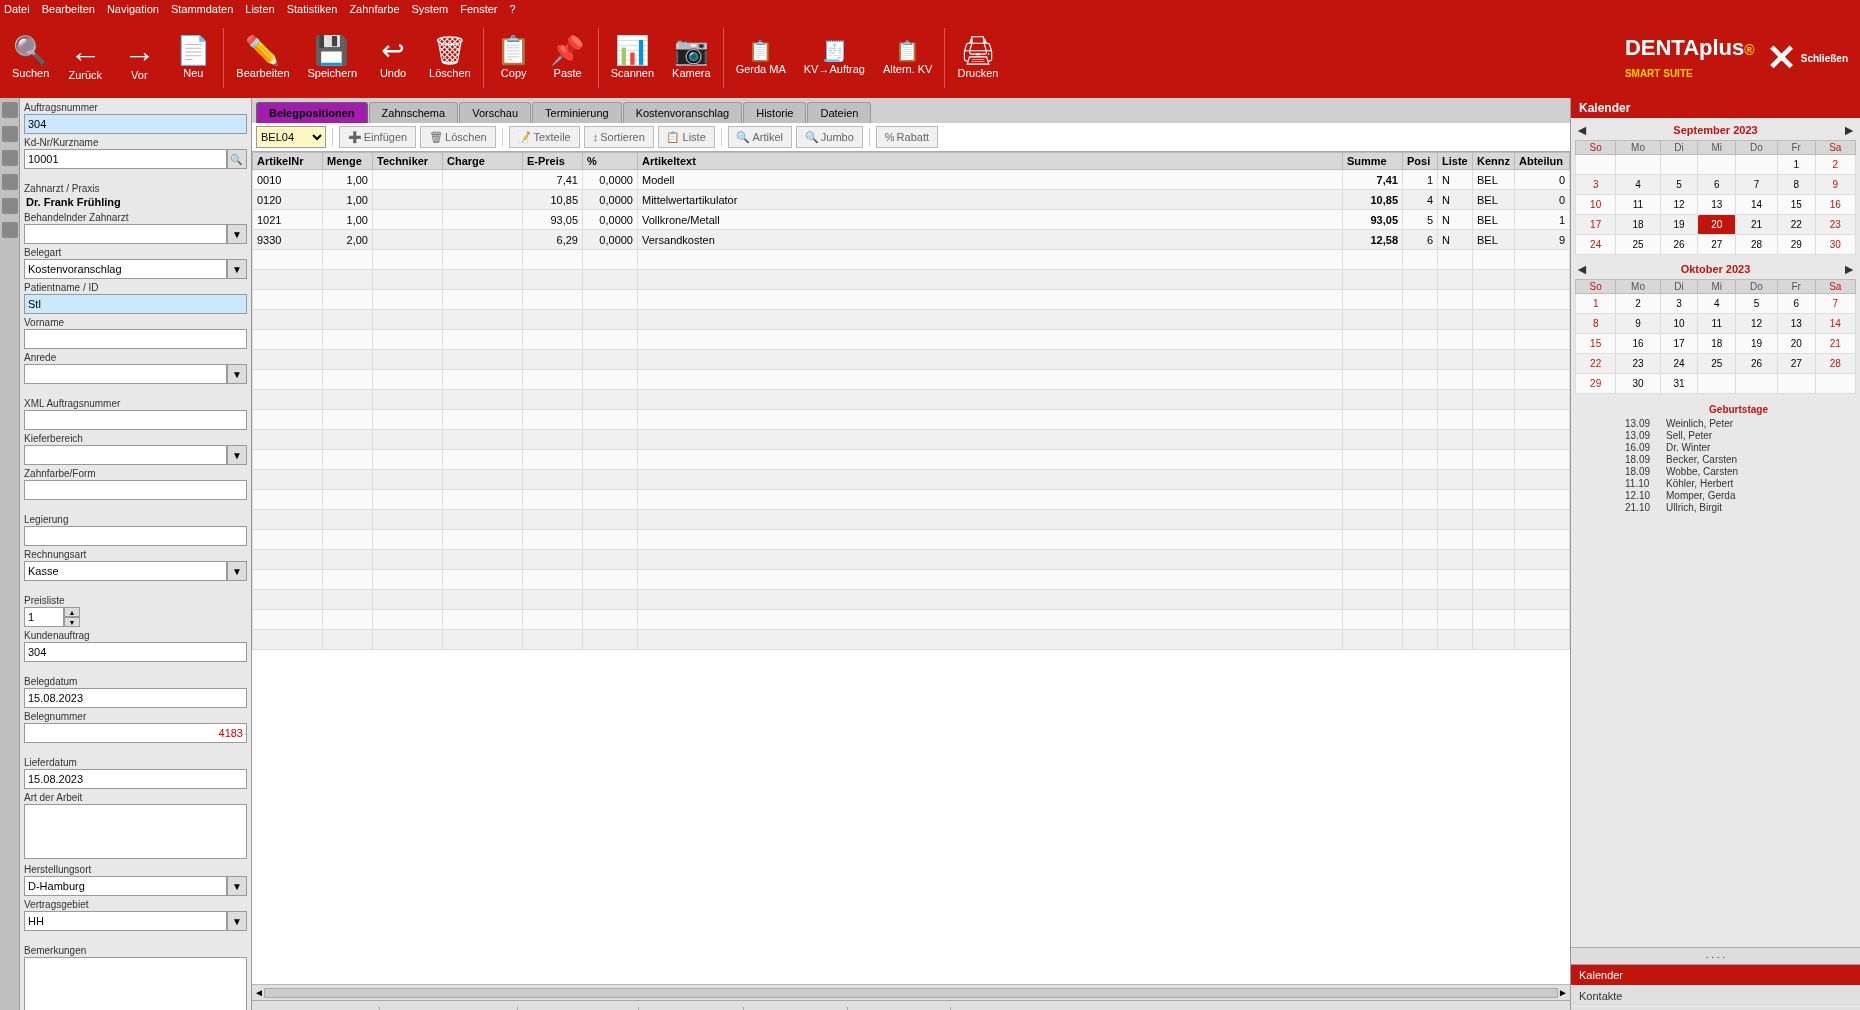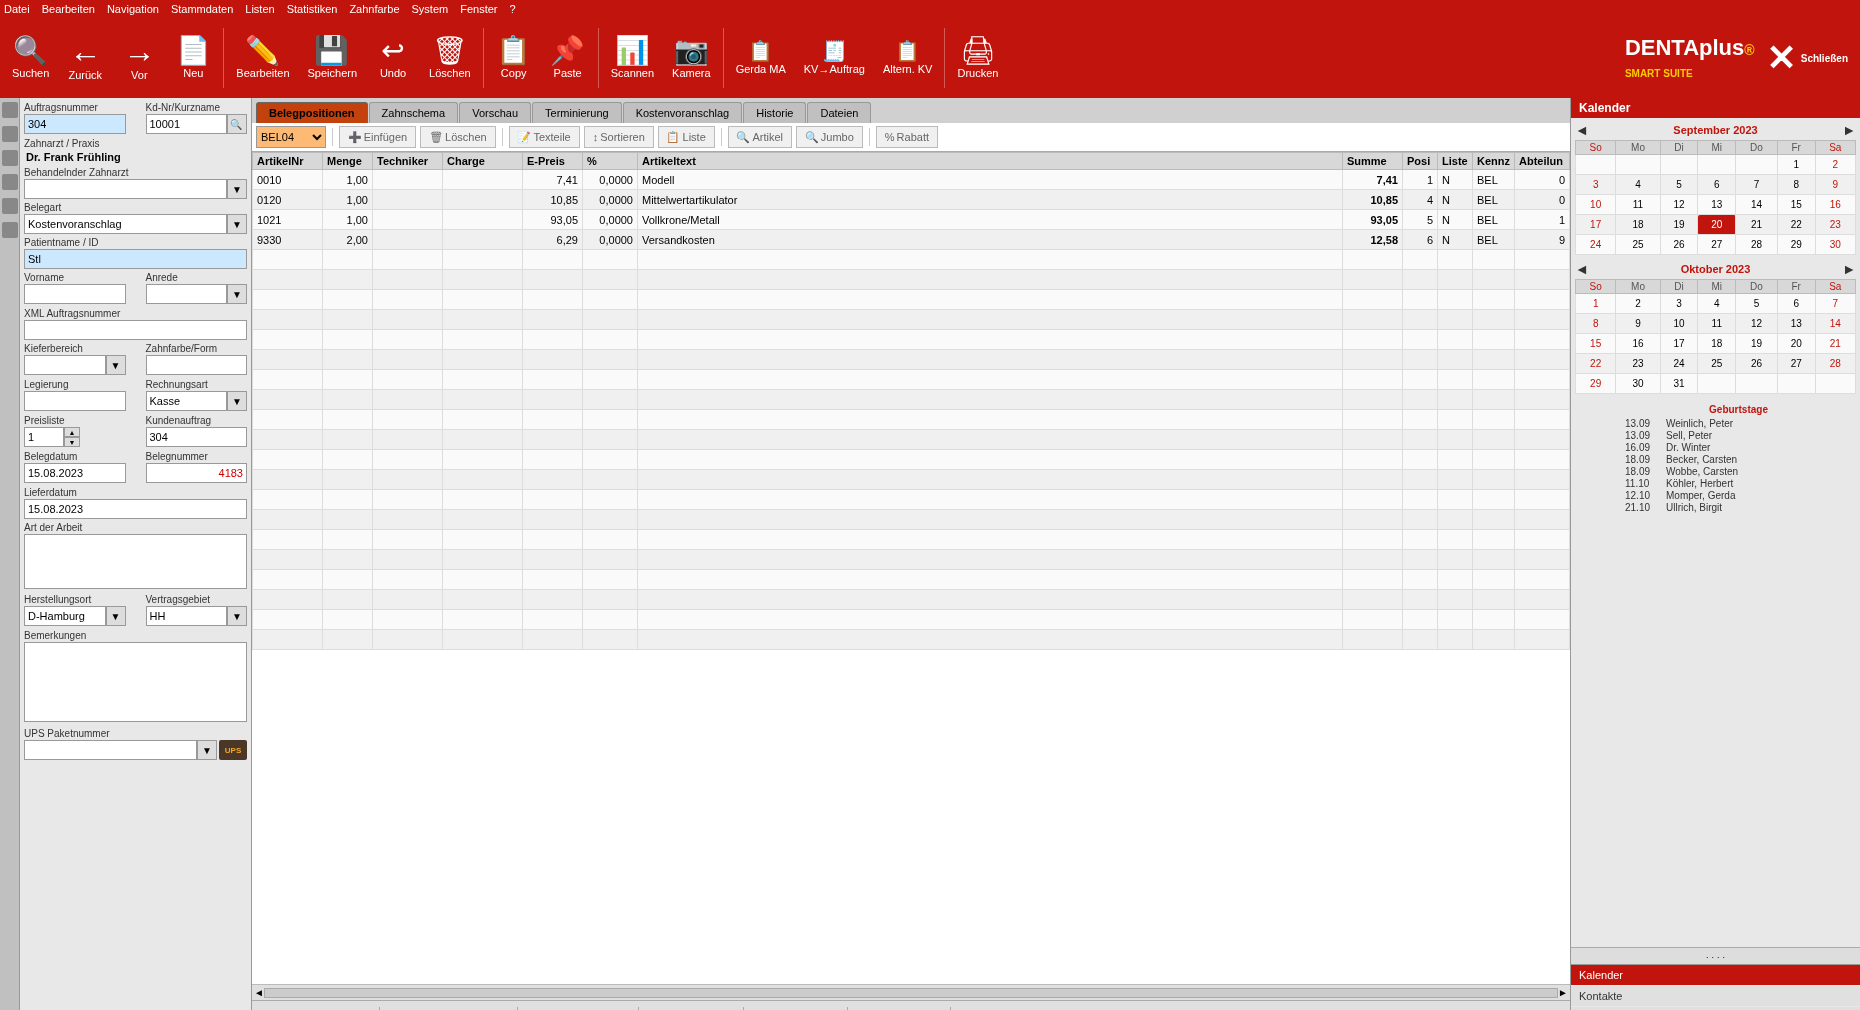--- a/index.html
+++ b/index.html
@@ -96,22 +96,23 @@
       border: 1px solid #999;
       background: white;
       padding: 1px 3px;
       font-size: 11px;
     }
     .form-input-blue {
       background: #cce8ff;
     }
     .form-row-2col {
       display: flex;
-      gap: 20px;
-      margin-bottom: 4px;
+      gap: 3px;
+      margin-bottom: 14px;
+      flex-direction: column;
     }
     .form-row-2col > div {
       flex: 1;
     }
     .form-input-with-btn {
       display: flex;
     }
     .form-input-with-btn .form-input {
       flex: 1;
     }
@@ -168,39 +169,39 @@
     .tab {
       padding: 4px 12px;
       background: #c0c0c0;
       border: 1px solid #999;
       border-bottom: none;
       cursor: pointer;
       font-size: 11px;
       border-radius: 3px 3px 0 0;
     }
     .tab.active {
-      background: #c2410c;
+      background: #a21caf;
       font-weight: bold;
       border-color: #666;
     }
 
     
     .action-bar {
       display: flex;
       background: white;
       padding: 3px 4px;
       align-items: center;
       gap: 4px;
       border-bottom: 1px solid #aaa;
     }
     .bel-select {
       width: 70px;
       height: 22px;
       border: 1px solid #999;
-      background: #fdba74;
+      background: #fef9c3;
       font-size: 11px;
     }
     .action-btn {
       display: flex;
       align-items: center;
       gap: 2px;
       padding: 2px 8px;
       border: 1px solid #bbb;
       background: #f0f0f0;
       cursor: pointer;

